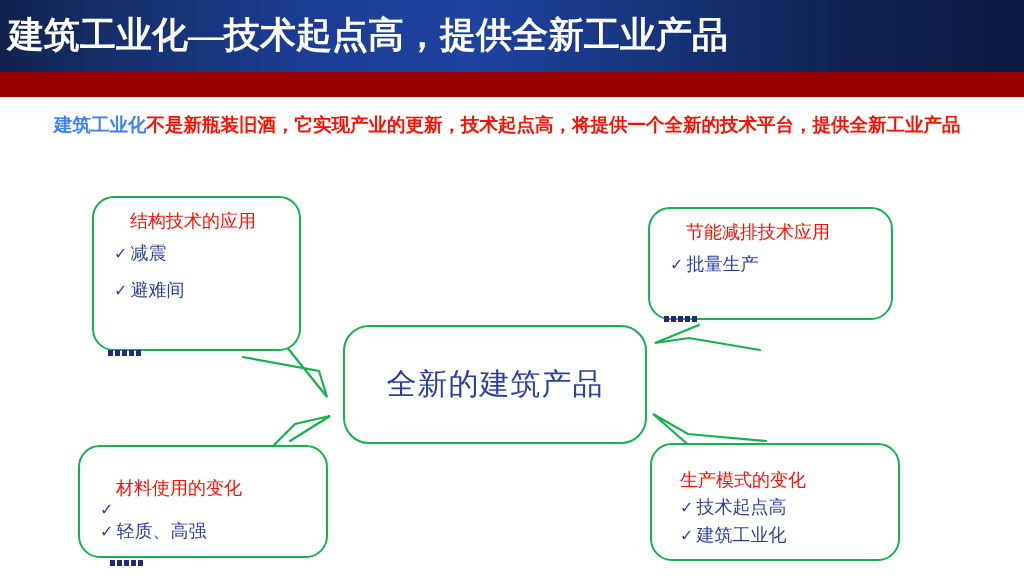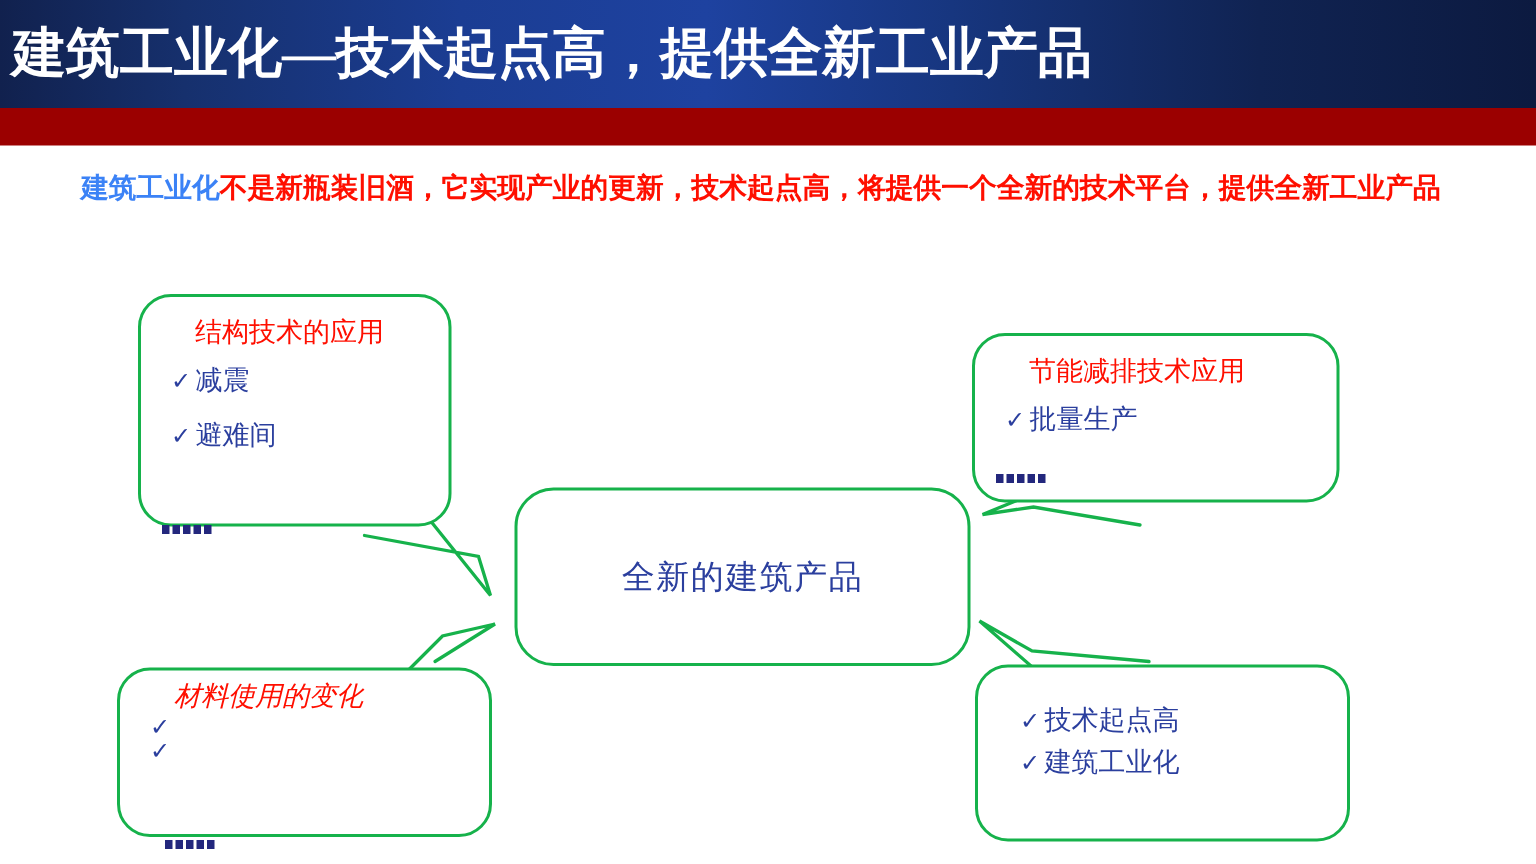--- a/index.html
+++ b/index.html
@@ -137,21 +137,21 @@
     border: 2.4px solid #16b24b;
     border-radius: 26px;
     background: #ffffff;
     z-index: 4;
     display: flex;
     align-items: center;
     justify-content: center;
   }
   .center-label {
     color: #2b3f9e;
-    font-size: 22px;
+    font-size: 30px;
     letter-spacing: 1px;
     white-space: nowrap;
   }
 
   
   .tails {
     position: absolute;
     left: 0; top: 0;
     width: 1024px;
     height: 576px;
@@ -194,58 +194,60 @@
   </div>
 </div>
 <div class="ellipsis" style="left:108px; top:350px;">
   <i></i>
   <i></i>
   <i></i>
   <i></i>
   <i></i>
 </div>
 
-<div class="bubble" style="left:648px; top:222px; width:245px; height:113px;">
+<div class="bubble" style="left:648px; top:207px; width:245px; height:113px;">
   <div class="bubble-body">
     <div class="bubble-title indent">节能减排技术应用</div>
     <div class="bubble-item spaced">
       <span class="check">✓</span>
       <span>批量生产</span>
     </div>
   </div>
 </div>
 <div class="ellipsis" style="left:664px; top:316px;">
   <i></i>
   <i></i>
   <i></i>
   <i></i>
   <i></i>
 </div>
 
 <div class="bubble" style="left:78px; top:445px; width:250px; height:113px;">
-  <div class="bubble-body" style="padding-top:4px;font-style:italic;">
+  <div class="bubble-body" style="padding-top:28px;">
     <div class="bubble-title indent">材料使用的变化</div>
     <div class="bubble-item">
       <span class="check">✓</span>
     </div>
     <div class="bubble-item">
       <span class="check">✓</span>
+      <span>轻质、高强</span>
     </div>
   </div>
 </div>
 <div class="ellipsis" style="left:110px; top:560px;">
   <i></i>
   <i></i>
   <i></i>
   <i></i>
   <i></i>
 </div>
 
 <div class="bubble" style="left:650px; top:443px; width:250px; height:118px;">
   <div class="bubble-body" style="padding-top:22px; padding-left:28px;">
+    <div class="bubble-title">生产模式的变化</div>
     <div class="bubble-item">
       <span class="check">✓</span>
       <span>技术起点高</span>
     </div>
     <div class="bubble-item">
       <span class="check">✓</span>
       <span>建筑工业化</span>
     </div>
   </div>
 </div>

